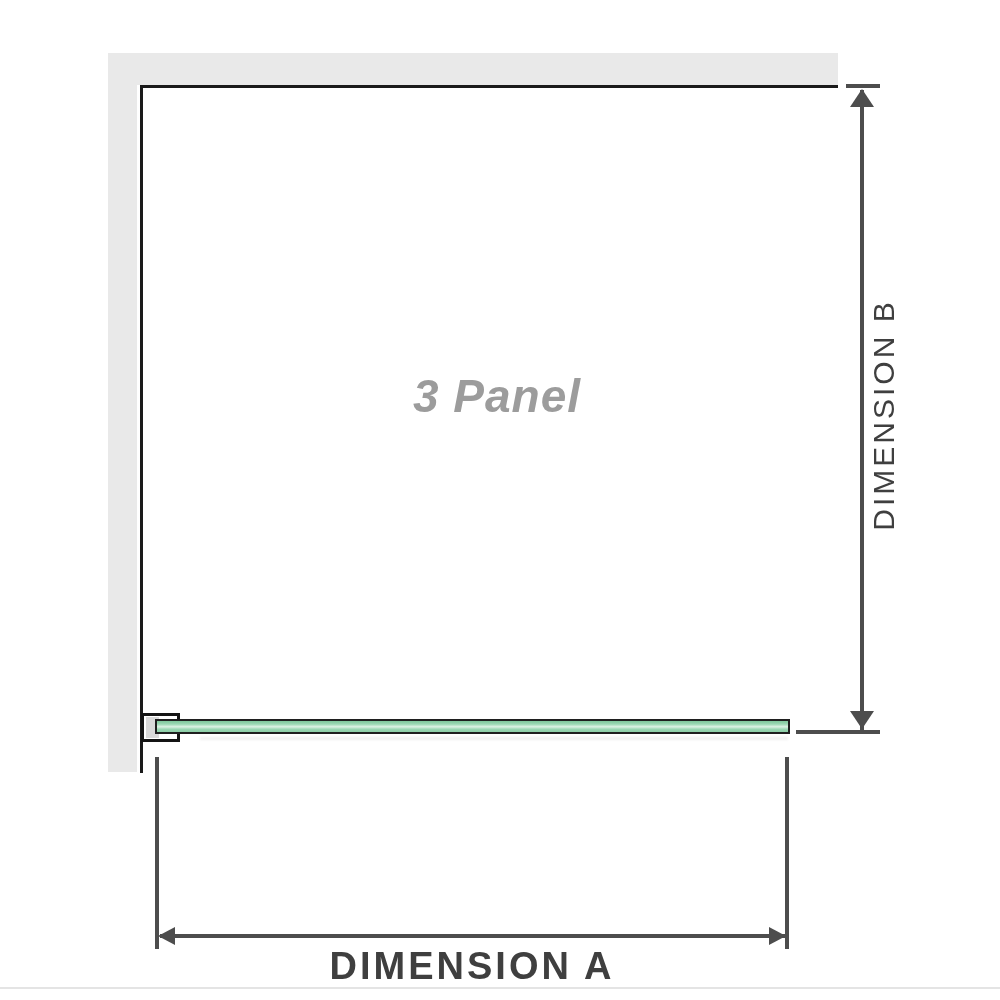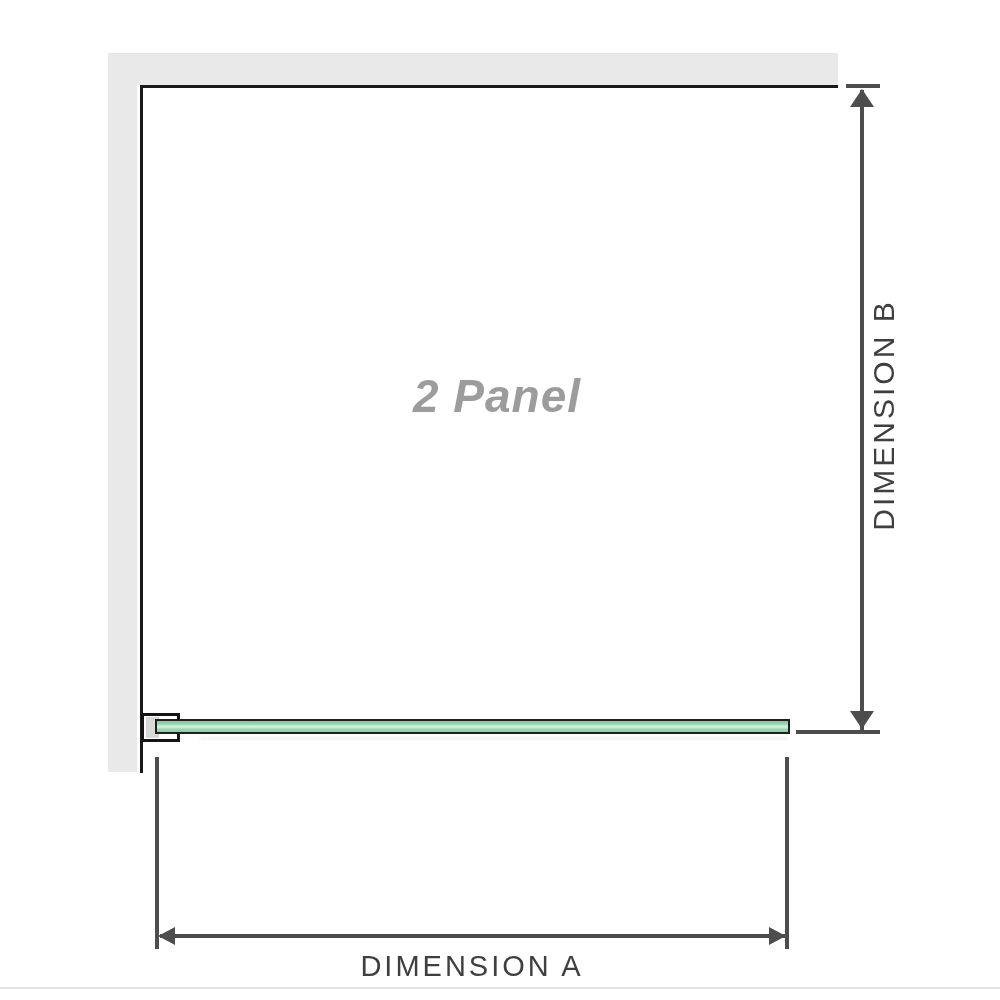--- a/index.html
+++ b/index.html
@@ -116,22 +116,22 @@
   }
   .dima-arrow-right {
     left: 769px; top: 927px;
     border-top: 9px solid transparent;
     border-bottom: 9px solid transparent;
     border-left: 17px solid var(--arrow-gray, #4d4d4d);
   }
   .dima-label {
     left: 472px; top: 966px;
     transform: translate(-50%, -50%);
-    font-size: 29px;
-    font-weight: 400;
+    font-size: 38px;
+    font-weight: 700;
     letter-spacing: 3px;
     color: var(--dimension-text, #3f3f3f);
     white-space: nowrap;
   }
 
   .bottom-rule {
     left: 0; top: 987px; width: 1000px; height: 2px;
     background: var(--divider, #e4e4e4);
   }
 </style>
@@ -139,21 +139,21 @@
 <body>
 
 <div class="canvas">
 
   <div class="abs wall-top"></div>
   <div class="abs wall-left"></div>
 
   <div class="abs panel-top-border"></div>
   <div class="abs panel-left-border"></div>
 
-  <div class="abs panel-label">2 Panel</div>
+  <div class="abs panel-label">3 Panel</div>
 
   <div class="abs glass-shadow"></div>
   <div class="abs bracket">
     <div class="abs bracket-pad"></div>
   </div>
   <div class="abs glass-bar"></div>
 
   <div class="abs dim-line dimb-cap-top"></div>
   <div class="abs dim-line dimb-cap-bottom"></div>
   <div class="abs dim-line dimb-line"></div>

